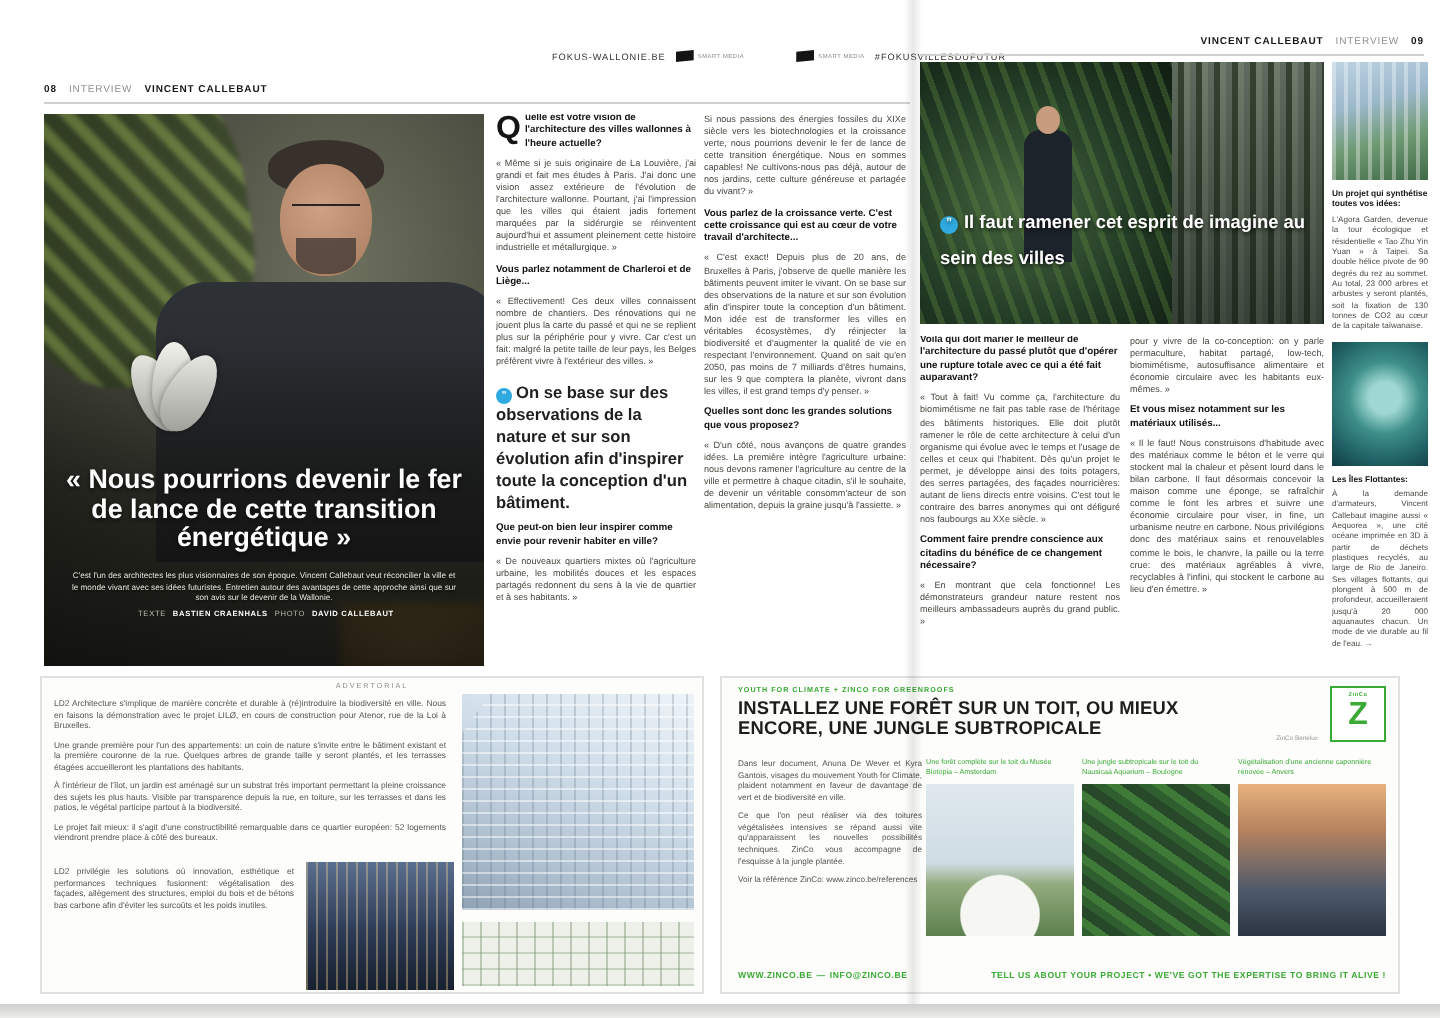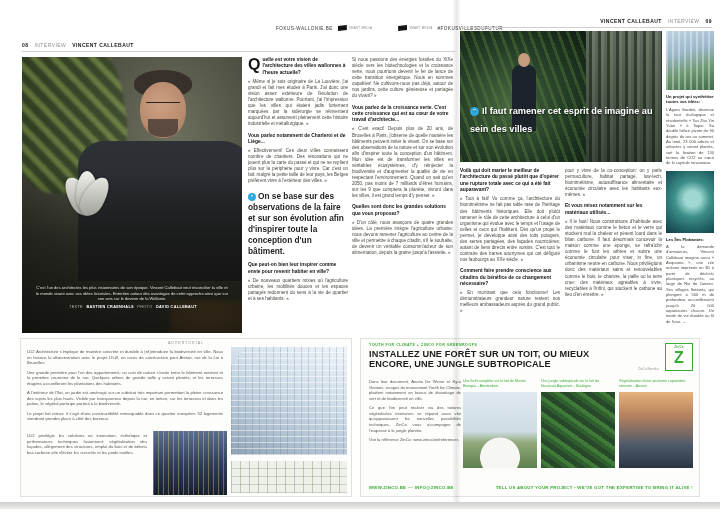--- a/index.html
+++ b/index.html
@@ -203,35 +203,36 @@
     <div class="hero-face"></div>
     <div class="hero-glasses"></div>
     <div class="hero-beard"></div>
     <div class="hero-flower">
       <div class="petal p1"></div>
       <div class="petal p2"></div>
       <div class="petal p3"></div>
     </div>
     <div class="hero-hand"></div>
     <div class="hero-shade"></div>
+    <div class="hero-quote">« Nous pourrions devenir le fer de lance de cette transition énergétique »</div>
     <div class="hero-intro">C'est l'un des architectes les plus visionnaires de son époque. Vincent Callebaut veut réconcilier la ville et le monde vivant avec ses idées futuristes. Entretien autour des avantages de cette approche ainsi que sur son avis sur le devenir de la Wallonie.</div>
     <div class="hero-credits">
       <span class="lbl">TEXTE</span>
       <span>BASTIEN CRAENHALS</span>
       <span class="lbl">PHOTO</span>
       <span>DAVID CALLEBAUT</span>
     </div>
   </div>
 
   <div class="col" style="left:248px; top:57px; width:100px; height:278px;">
     <p class="c-q first"><span class="dropcap">Q</span><span>uelle est votre vision de l'architecture des villes wallonnes à l'heure actuelle?</span></p>
     <p class="c-a">« Même si je suis originaire de La Louvière, j'ai grandi et fait mes études à Paris. J'ai donc une vision assez extérieure de l'évolution de l'architecture wallonne. Pourtant, j'ai l'impression que les villes qui étaient jadis fortement marquées par la sidérurgie se réinventent aujourd'hui et assument pleinement cette histoire industrielle et métallurgique. »</p>
     <p class="c-q">Vous parlez notamment de Charleroi et de Liège...</p>
     <p class="c-a">« Effectivement! Ces deux villes connaissent nombre de chantiers. Des rénovations qui ne jouent plus la carte du passé et qui ne se replient plus sur la périphérie pour y vivre. Car c'est un fait: malgré la petite taille de leur pays, les Belges préfèrent vivre à l'extérieur des villes. »</p>
-    <div class="pq"><span class="pq-icon">”</span><span>On se base sur des observations de la faire et sur son évolution afin d'inspirer toute la conception d'un bâtiment.</span></div>
+    <div class="pq"><span class="pq-icon">”</span><span>On se base sur des observations de la nature et sur son évolution afin d'inspirer toute la conception d'un bâtiment.</span></div>
     <p class="c-q">Que peut-on bien leur inspirer comme envie pour revenir habiter en ville?</p>
     <p class="c-a">« De nouveaux quartiers mixtes où l'agriculture urbaine, les mobilités douces et les espaces partagés redonnent du sens à la vie de quartier et à ses habitants. »</p>
   </div>
 
   <div class="col" style="left:352px; top:57px; width:101px; height:278px;">
     <p class="c-a">Si nous passions des énergies fossiles du XIXe siècle vers les biotechnologies et la croissance verte, nous pourrions devenir le fer de lance de cette transition énergétique. Nous en sommes capables! Ne cultivons-nous pas déjà, autour de nos jardins, cette culture généreuse et partagée du vivant? »</p>
     <p class="c-q">Vous parlez de la croissance verte. C'est cette croissance qui est au cœur de votre travail d'architecte...</p>
     <p class="c-a">« C'est exact! Depuis plus de 20 ans, de Bruxelles à Paris, j'observe de quelle manière les bâtiments peuvent imiter le vivant. On se base sur des observations de la nature et sur son évolution afin d'inspirer toute la conception d'un bâtiment. Mon idée est de transformer les villes en véritables écosystèmes, d'y réinjecter la biodiversité et d'augmenter la qualité de vie en respectant l'environnement. Quand on sait qu'en 2050, pas moins de 7 milliards d'êtres humains, sur les 9 que comptera la planète, vivront dans les villes, il est grand temps d'y penser. »</p>
     <p class="c-q">Quelles sont donc les grandes solutions que vous proposez?</p>
     <p class="c-a">« D'un côté, nous avançons de quatre grandes idées. La première intègre l'agriculture urbaine: nous devons ramener l'agriculture au centre de la ville et permettre à chaque citadin, s'il le souhaite, de devenir un véritable consomm'acteur de son alimentation, depuis la graine jusqu'à l'assiette. »</p>

